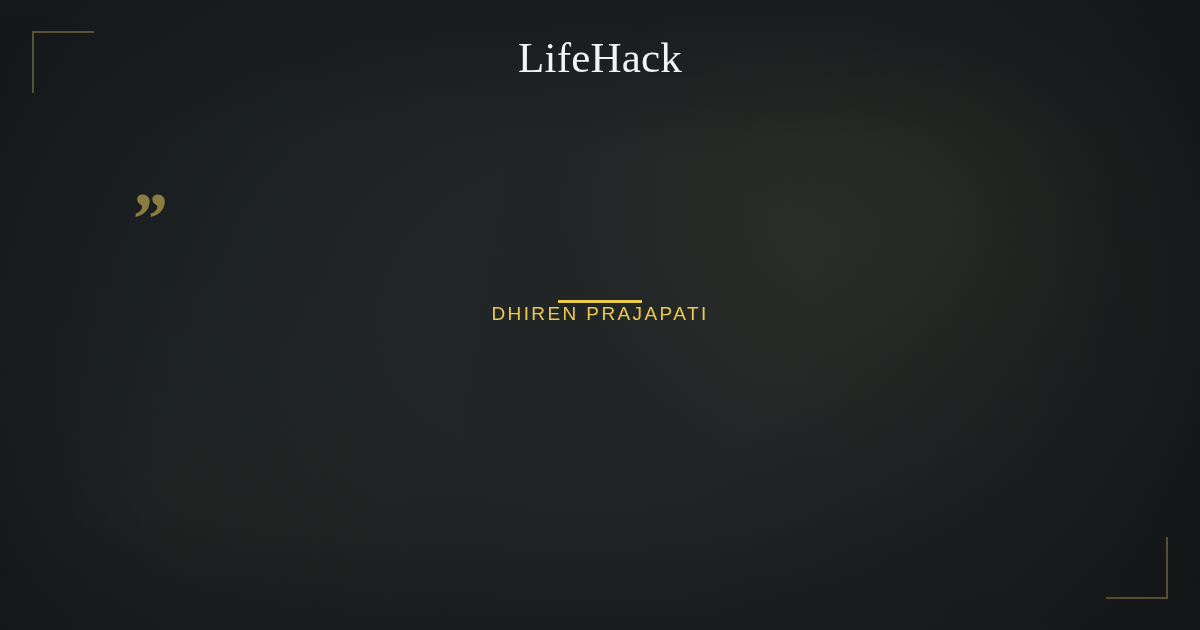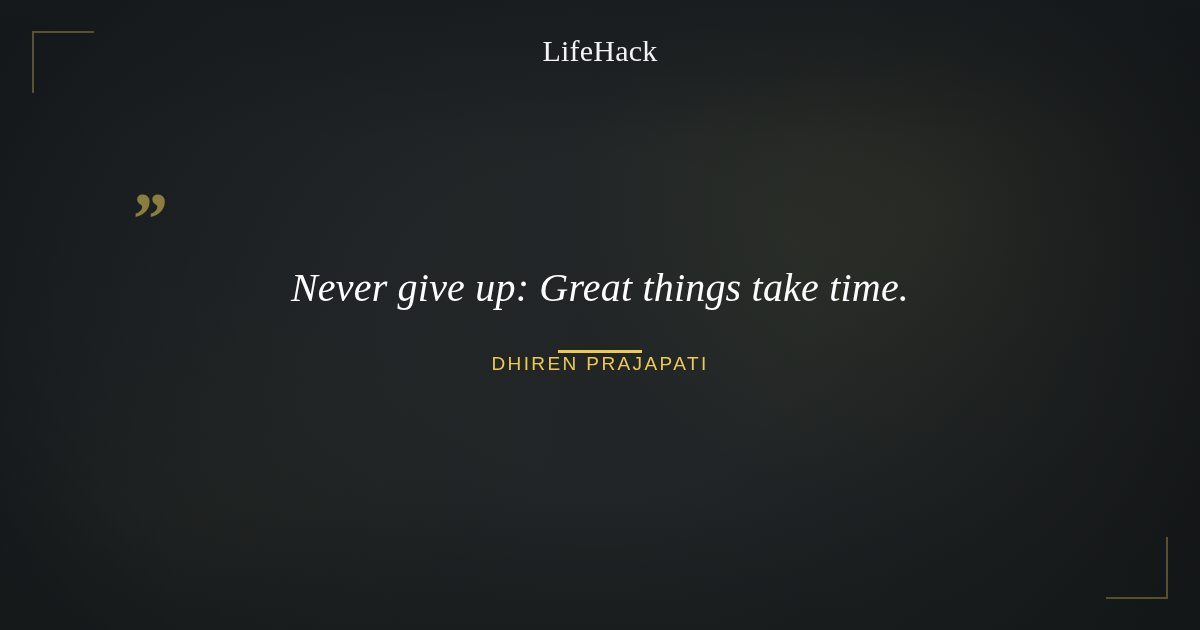--- a/index.html
+++ b/index.html
@@ -63,21 +63,21 @@
   }
 
   
   .brand {
     position: absolute;
     top: 36px;
     left: 0;
     right: 0;
     text-align: center;
     font-family: "Liberation Serif", "DejaVu Serif", serif;
-    font-size: 30px;
+    font-size: 43px;
     line-height: 1;
     color: #f2f3f4;
     letter-spacing: 0.2px;
   }
 
   
   .quote-mark {
     position: absolute;
     left: 129px;
     top: 182px;
@@ -138,20 +138,19 @@
   <div class="bg-layer bg-top-dark"></div>
 
   <div class="corner corner-tl"></div>
   <div class="corner corner-br"></div>
 
   <div class="brand">LifeHack</div>
 
   <div class="quote-mark">”</div>
 
   <div class="center-stack">
-    <p class="quote-text">Never give up: Great things take time.</p>
 
     <div class="divider"></div>
 
     <div class="attribution">DHIREN PRAJAPATI</div>
   </div>
 
 </div>
 
 </body></html>

